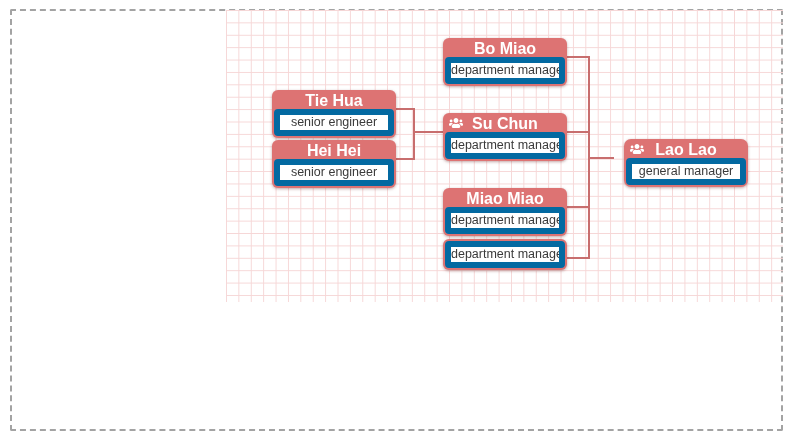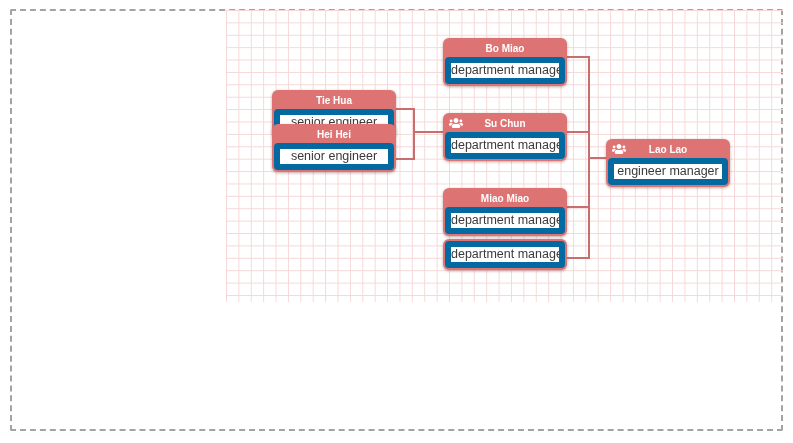--- a/index.html
+++ b/index.html
@@ -23,21 +23,21 @@
   .lk{position:absolute;background:#c86e6e;}
   .node{
     position:absolute;width:120px;padding:2px;
     background:#dd7373;border-radius:6px;
     box-shadow:0 1px 3px rgba(120,60,60,.45);
     cursor:default;
   }
   .ttl{position:relative;height:17px;}
   .ttl .nm{
     display:block;text-align:center;line-height:17px;
-    font-size:10px;font-weight:bold;color:#ffffff;white-space:nowrap;
+    font-size:16px;font-weight:bold;color:#ffffff;white-space:nowrap;
   }
   .icon{position:absolute;left:4px;top:2px;width:14px;height:12px;}
   .icon svg{display:block;}
   .role{
     height:15px;line-height:15px;
     background:#ffffff;border:6px solid #0369a1;border-radius:4px;
     font-size:12.5px;color:#3a3a3a;text-align:center;white-space:nowrap;overflow:hidden;
   }
 </style>
 </head>
@@ -65,21 +65,21 @@
     <div class="role">department manager</div>
   </div>
 
   <div class="node" style="left:46px;top:80px;">
     <div class="ttl">
       <span class="nm">Tie Hua</span>
     </div>
     <div class="role">senior engineer</div>
   </div>
 
-  <div class="node" style="left:46px;top:114px;">
+  <div class="node" style="left:46px;top:130px;">
     <div class="ttl">
       <span class="nm">Hei Hei</span>
     </div>
     <div class="role">senior engineer</div>
   </div>
 
   <div class="node" style="left:217px;top:103px;">
     <div class="ttl">
       <span class="icon">
         <svg width="14" height="12" viewBox="0 0 640 512">
@@ -95,25 +95,25 @@
     <div class="ttl">
       <span class="nm">Miao Miao</span>
     </div>
     <div class="role">department manager</div>
   </div>
 
   <div class="node" style="left:217px;top:229px;">
     <div class="role">department manager</div>
   </div>
 
-  <div class="node" style="left:380px;top:129px;">
+  <div class="node" style="left:398px;top:129px;border-radius:7px;">
     <div class="ttl">
       <span class="icon">
         <svg width="14" height="12" viewBox="0 0 640 512">
             <path fill="#ffffff" d="M96 224c35.3 0 64-28.7 64-64s-28.7-64-64-64-64 28.7-64 64 28.7 64 64 64zm448 0c35.3 0 64-28.7 64-64s-28.7-64-64-64-64 28.7-64 64 28.7 64 64 64zm32 32h-64c-17.6 0-33.5 7.1-45.1 18.6 40.3 22.1 68.9 62 75.1 109.4h66c17.7 0 32-14.3 32-32v-32c0-35.3-28.7-64-64-64zm-256 0c61.9 0 112-50.1 112-112S381.9 32 320 32 208 82.1 208 144s50.1 112 112 112zm76.8 32h-8.3c-20.8 10-43.9 16-68.5 16s-47.6-6-68.5-16h-8.3C179.6 288 128 339.6 128 403.2V432c0 26.5 21.5 48 48 48h288c26.5 0 48-21.5 48-48v-28.8c0-63.6-51.6-115.2-115.2-115.2zm-223.7-13.4C161.5 263.1 145.6 256 128 256H64c-35.3 0-64 28.7-64 64v32c0 17.7 14.3 32 32 32h65.9c6.3-47.4 34.9-87.3 75.2-109.4z"></path>
           </svg>
       </span>
       <span class="nm">Lao Lao</span>
     </div>
-    <div class="role">engineer manager</div>
+    <div class="role">general manager</div>
   </div>
 
 </div>
 
 </body></html>

